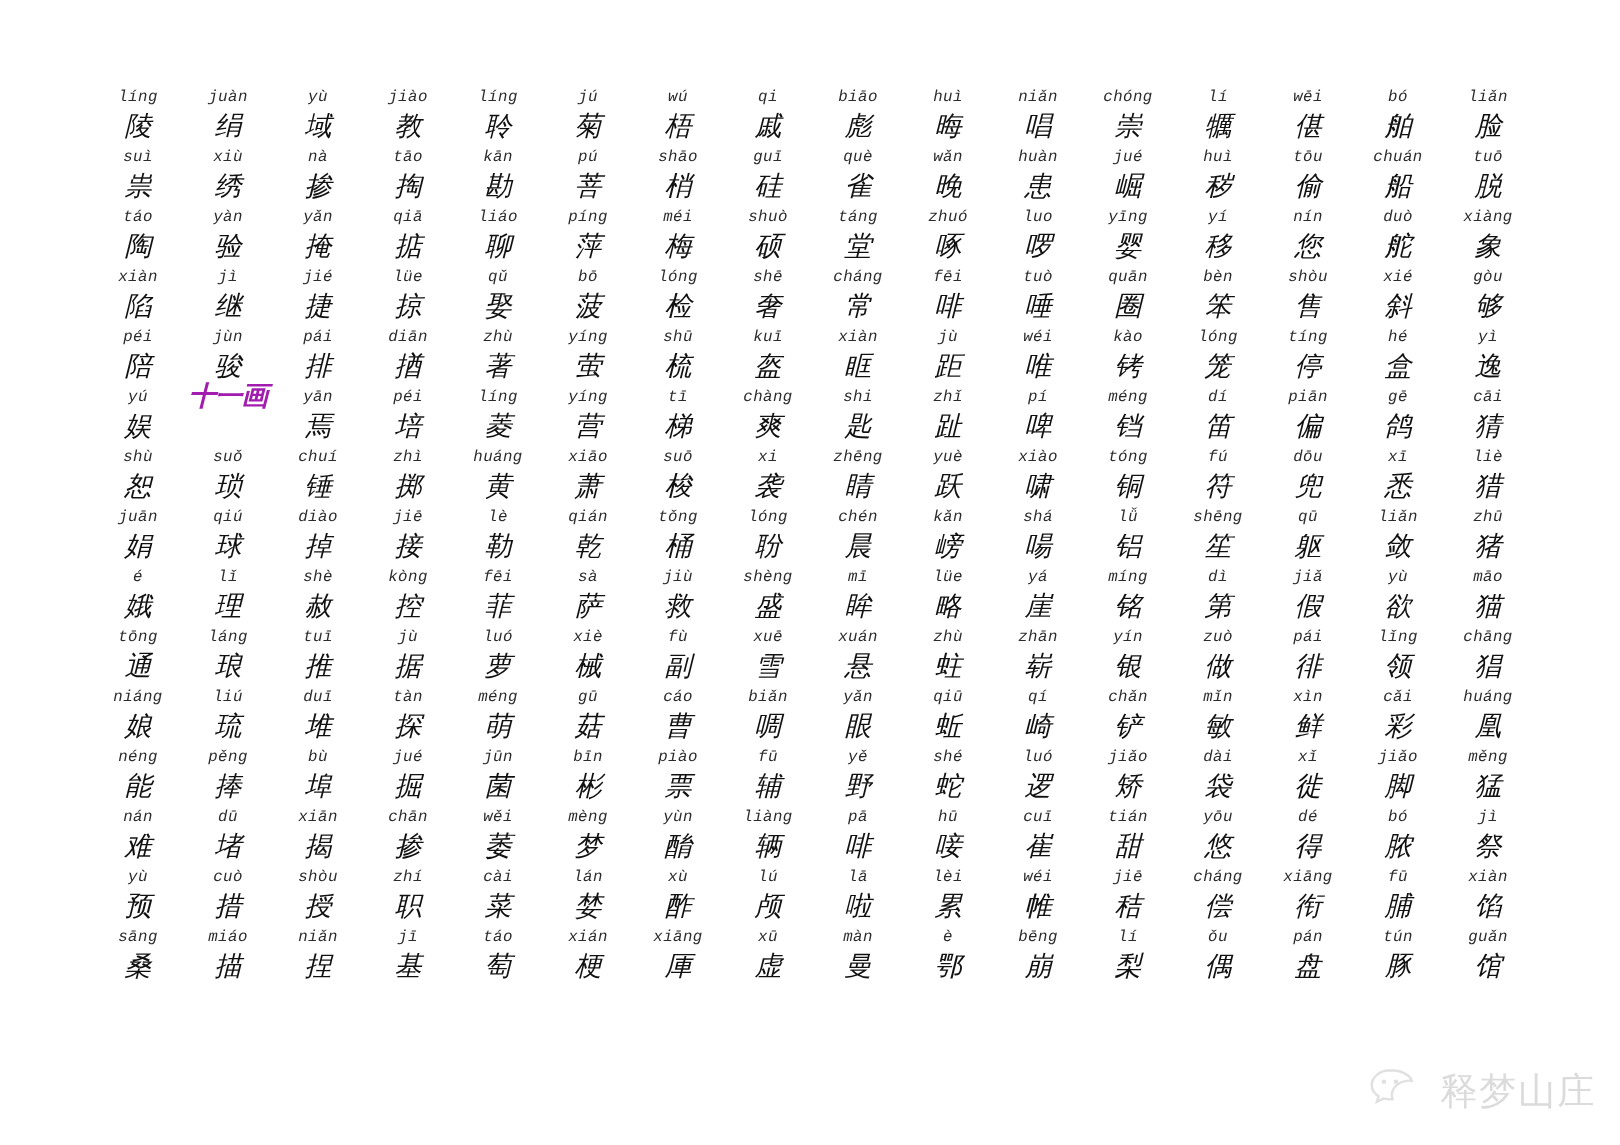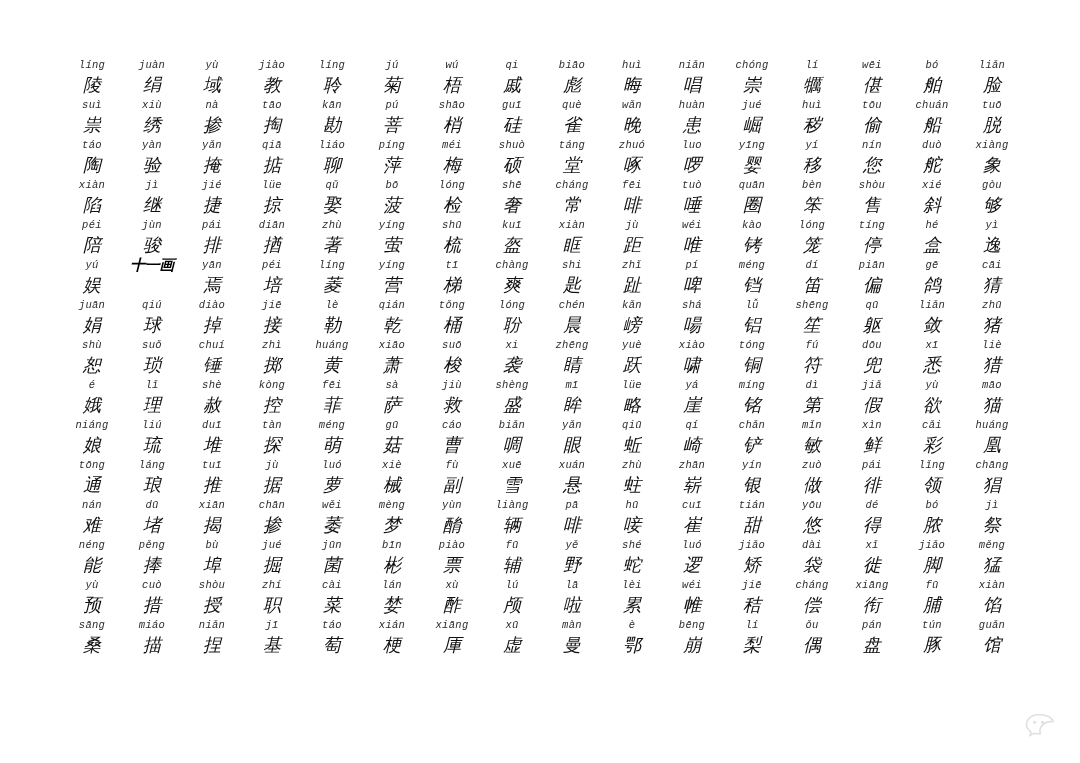--- a/index.html
+++ b/index.html
@@ -55,23 +55,23 @@
     display: block;
     font-family: "DejaVu Sans", "Liberation Sans", sans-serif;
     font-size: 18px;
     color: #111111;
     height: 26px;
     line-height: 26px;
   }
   .section-head {
     display: block;
     font-family: "DejaVu Sans", "Liberation Sans", sans-serif;
-    font-size: 15px;
+    font-size: 18px;
     font-weight: bold;
-    color: #000000;
+    color: #a21caf;
     height: 14px;
     line-height: 14px;
     letter-spacing: -0.5px;
     white-space: nowrap;
   }
   .cell.is-section .hanzi { color: transparent; }
 
   tr.char-row { height: 40px; }
 
   #watermark {
@@ -682,20 +682,118 @@
           <td>
             <span class="cell">
               <span class="pinyin">cāi</span>
               <span class="hanzi">猜</span>
             </span>
           </td>
         </tr>
         <tr class="char-row">
           <td>
             <span class="cell">
+              <span class="pinyin">shù</span>
+              <span class="hanzi">恕</span>
+            </span>
+          </td>
+          <td>
+            <span class="cell">
+              <span class="pinyin">suǒ</span>
+              <span class="hanzi">琐</span>
+            </span>
+          </td>
+          <td>
+            <span class="cell">
+              <span class="pinyin">chuí</span>
+              <span class="hanzi">锤</span>
+            </span>
+          </td>
+          <td>
+            <span class="cell">
+              <span class="pinyin">zhì</span>
+              <span class="hanzi">掷</span>
+            </span>
+          </td>
+          <td>
+            <span class="cell">
+              <span class="pinyin">huáng</span>
+              <span class="hanzi">黄</span>
+            </span>
+          </td>
+          <td>
+            <span class="cell">
+              <span class="pinyin">xiāo</span>
+              <span class="hanzi">萧</span>
+            </span>
+          </td>
+          <td>
+            <span class="cell">
+              <span class="pinyin">suō</span>
+              <span class="hanzi">梭</span>
+            </span>
+          </td>
+          <td>
+            <span class="cell">
+              <span class="pinyin">xi</span>
+              <span class="hanzi">袭</span>
+            </span>
+          </td>
+          <td>
+            <span class="cell">
+              <span class="pinyin">zhēng</span>
+              <span class="hanzi">睛</span>
+            </span>
+          </td>
+          <td>
+            <span class="cell">
+              <span class="pinyin">yuè</span>
+              <span class="hanzi">跃</span>
+            </span>
+          </td>
+          <td>
+            <span class="cell">
+              <span class="pinyin">xiào</span>
+              <span class="hanzi">啸</span>
+            </span>
+          </td>
+          <td>
+            <span class="cell">
+              <span class="pinyin">tóng</span>
+              <span class="hanzi">铜</span>
+            </span>
+          </td>
+          <td>
+            <span class="cell">
+              <span class="pinyin">fú</span>
+              <span class="hanzi">符</span>
+            </span>
+          </td>
+          <td>
+            <span class="cell">
+              <span class="pinyin">dōu</span>
+              <span class="hanzi">兜</span>
+            </span>
+          </td>
+          <td>
+            <span class="cell">
+              <span class="pinyin">xī</span>
+              <span class="hanzi">悉</span>
+            </span>
+          </td>
+          <td>
+            <span class="cell">
+              <span class="pinyin">liè</span>
+              <span class="hanzi">猎</span>
+            </span>
+          </td>
+        </tr>
+        <tr class="char-row">
+          <td>
+            <span class="cell">
               <span class="pinyin">juān</span>
               <span class="hanzi">娟</span>
             </span>
           </td>
           <td>
             <span class="cell">
               <span class="pinyin">qiú</span>
               <span class="hanzi">球</span>
             </span>
           </td>
@@ -780,210 +878,210 @@
           <td>
             <span class="cell">
               <span class="pinyin">zhū</span>
               <span class="hanzi">猪</span>
             </span>
           </td>
         </tr>
         <tr class="char-row">
           <td>
             <span class="cell">
-              <span class="pinyin">shù</span>
-              <span class="hanzi">恕</span>
-            </span>
-          </td>
-          <td>
-            <span class="cell">
-              <span class="pinyin">suǒ</span>
-              <span class="hanzi">琐</span>
-            </span>
-          </td>
-          <td>
-            <span class="cell">
-              <span class="pinyin">chuí</span>
-              <span class="hanzi">锤</span>
-            </span>
-          </td>
-          <td>
-            <span class="cell">
-              <span class="pinyin">zhì</span>
-              <span class="hanzi">掷</span>
-            </span>
-          </td>
-          <td>
-            <span class="cell">
-              <span class="pinyin">huáng</span>
-              <span class="hanzi">黄</span>
-            </span>
-          </td>
-          <td>
-            <span class="cell">
-              <span class="pinyin">xiāo</span>
-              <span class="hanzi">萧</span>
-            </span>
-          </td>
-          <td>
-            <span class="cell">
-              <span class="pinyin">suō</span>
-              <span class="hanzi">梭</span>
-            </span>
-          </td>
-          <td>
-            <span class="cell">
-              <span class="pinyin">xi</span>
-              <span class="hanzi">袭</span>
-            </span>
-          </td>
-          <td>
-            <span class="cell">
-              <span class="pinyin">zhēng</span>
-              <span class="hanzi">睛</span>
-            </span>
-          </td>
-          <td>
-            <span class="cell">
-              <span class="pinyin">yuè</span>
-              <span class="hanzi">跃</span>
-            </span>
-          </td>
-          <td>
-            <span class="cell">
-              <span class="pinyin">xiào</span>
-              <span class="hanzi">啸</span>
-            </span>
-          </td>
-          <td>
-            <span class="cell">
-              <span class="pinyin">tóng</span>
-              <span class="hanzi">铜</span>
-            </span>
-          </td>
-          <td>
-            <span class="cell">
-              <span class="pinyin">fú</span>
-              <span class="hanzi">符</span>
-            </span>
-          </td>
-          <td>
-            <span class="cell">
-              <span class="pinyin">dōu</span>
-              <span class="hanzi">兜</span>
-            </span>
-          </td>
-          <td>
-            <span class="cell">
-              <span class="pinyin">xī</span>
-              <span class="hanzi">悉</span>
-            </span>
-          </td>
-          <td>
-            <span class="cell">
-              <span class="pinyin">liè</span>
-              <span class="hanzi">猎</span>
+              <span class="pinyin">é</span>
+              <span class="hanzi">娥</span>
+            </span>
+          </td>
+          <td>
+            <span class="cell">
+              <span class="pinyin">lǐ</span>
+              <span class="hanzi">理</span>
+            </span>
+          </td>
+          <td>
+            <span class="cell">
+              <span class="pinyin">shè</span>
+              <span class="hanzi">赦</span>
+            </span>
+          </td>
+          <td>
+            <span class="cell">
+              <span class="pinyin">kòng</span>
+              <span class="hanzi">控</span>
+            </span>
+          </td>
+          <td>
+            <span class="cell">
+              <span class="pinyin">fēi</span>
+              <span class="hanzi">菲</span>
+            </span>
+          </td>
+          <td>
+            <span class="cell">
+              <span class="pinyin">sà</span>
+              <span class="hanzi">萨</span>
+            </span>
+          </td>
+          <td>
+            <span class="cell">
+              <span class="pinyin">jiù</span>
+              <span class="hanzi">救</span>
+            </span>
+          </td>
+          <td>
+            <span class="cell">
+              <span class="pinyin">shèng</span>
+              <span class="hanzi">盛</span>
+            </span>
+          </td>
+          <td>
+            <span class="cell">
+              <span class="pinyin">mī</span>
+              <span class="hanzi">眸</span>
+            </span>
+          </td>
+          <td>
+            <span class="cell">
+              <span class="pinyin">lüe</span>
+              <span class="hanzi">略</span>
+            </span>
+          </td>
+          <td>
+            <span class="cell">
+              <span class="pinyin">yá</span>
+              <span class="hanzi">崖</span>
+            </span>
+          </td>
+          <td>
+            <span class="cell">
+              <span class="pinyin">míng</span>
+              <span class="hanzi">铭</span>
+            </span>
+          </td>
+          <td>
+            <span class="cell">
+              <span class="pinyin">dì</span>
+              <span class="hanzi">第</span>
+            </span>
+          </td>
+          <td>
+            <span class="cell">
+              <span class="pinyin">jiǎ</span>
+              <span class="hanzi">假</span>
+            </span>
+          </td>
+          <td>
+            <span class="cell">
+              <span class="pinyin">yù</span>
+              <span class="hanzi">欲</span>
+            </span>
+          </td>
+          <td>
+            <span class="cell">
+              <span class="pinyin">māo</span>
+              <span class="hanzi">猫</span>
             </span>
           </td>
         </tr>
         <tr class="char-row">
           <td>
             <span class="cell">
-              <span class="pinyin">é</span>
-              <span class="hanzi">娥</span>
-            </span>
-          </td>
-          <td>
-            <span class="cell">
-              <span class="pinyin">lǐ</span>
-              <span class="hanzi">理</span>
-            </span>
-          </td>
-          <td>
-            <span class="cell">
-              <span class="pinyin">shè</span>
-              <span class="hanzi">赦</span>
-            </span>
-          </td>
-          <td>
-            <span class="cell">
-              <span class="pinyin">kòng</span>
-              <span class="hanzi">控</span>
-            </span>
-          </td>
-          <td>
-            <span class="cell">
-              <span class="pinyin">fēi</span>
-              <span class="hanzi">菲</span>
-            </span>
-          </td>
-          <td>
-            <span class="cell">
-              <span class="pinyin">sà</span>
-              <span class="hanzi">萨</span>
-            </span>
-          </td>
-          <td>
-            <span class="cell">
-              <span class="pinyin">jiù</span>
-              <span class="hanzi">救</span>
-            </span>
-          </td>
-          <td>
-            <span class="cell">
-              <span class="pinyin">shèng</span>
-              <span class="hanzi">盛</span>
-            </span>
-          </td>
-          <td>
-            <span class="cell">
-              <span class="pinyin">mī</span>
-              <span class="hanzi">眸</span>
-            </span>
-          </td>
-          <td>
-            <span class="cell">
-              <span class="pinyin">lüe</span>
-              <span class="hanzi">略</span>
-            </span>
-          </td>
-          <td>
-            <span class="cell">
-              <span class="pinyin">yá</span>
-              <span class="hanzi">崖</span>
-            </span>
-          </td>
-          <td>
-            <span class="cell">
-              <span class="pinyin">míng</span>
-              <span class="hanzi">铭</span>
-            </span>
-          </td>
-          <td>
-            <span class="cell">
-              <span class="pinyin">dì</span>
-              <span class="hanzi">第</span>
-            </span>
-          </td>
-          <td>
-            <span class="cell">
-              <span class="pinyin">jiǎ</span>
-              <span class="hanzi">假</span>
-            </span>
-          </td>
-          <td>
-            <span class="cell">
-              <span class="pinyin">yù</span>
-              <span class="hanzi">欲</span>
-            </span>
-          </td>
-          <td>
-            <span class="cell">
-              <span class="pinyin">māo</span>
-              <span class="hanzi">猫</span>
+              <span class="pinyin">tōng</span>
+              <span class="hanzi">通</span>
+            </span>
+          </td>
+          <td>
+            <span class="cell">
+              <span class="pinyin">láng</span>
+              <span class="hanzi">琅</span>
+            </span>
+          </td>
+          <td>
+            <span class="cell">
+              <span class="pinyin">tuī</span>
+              <span class="hanzi">推</span>
+            </span>
+          </td>
+          <td>
+            <span class="cell">
+              <span class="pinyin">jù</span>
+              <span class="hanzi">据</span>
+            </span>
+          </td>
+          <td>
+            <span class="cell">
+              <span class="pinyin">luó</span>
+              <span class="hanzi">萝</span>
+            </span>
+          </td>
+          <td>
+            <span class="cell">
+              <span class="pinyin">xiè</span>
+              <span class="hanzi">械</span>
+            </span>
+          </td>
+          <td>
+            <span class="cell">
+              <span class="pinyin">fù</span>
+              <span class="hanzi">副</span>
+            </span>
+          </td>
+          <td>
+            <span class="cell">
+              <span class="pinyin">xuē</span>
+              <span class="hanzi">雪</span>
+            </span>
+          </td>
+          <td>
+            <span class="cell">
+              <span class="pinyin">xuán</span>
+              <span class="hanzi">悬</span>
+            </span>
+          </td>
+          <td>
+            <span class="cell">
+              <span class="pinyin">zhù</span>
+              <span class="hanzi">蛀</span>
+            </span>
+          </td>
+          <td>
+            <span class="cell">
+              <span class="pinyin">zhān</span>
+              <span class="hanzi">崭</span>
+            </span>
+          </td>
+          <td>
+            <span class="cell">
+              <span class="pinyin">yín</span>
+              <span class="hanzi">银</span>
+            </span>
+          </td>
+          <td>
+            <span class="cell">
+              <span class="pinyin">zuò</span>
+              <span class="hanzi">做</span>
+            </span>
+          </td>
+          <td>
+            <span class="cell">
+              <span class="pinyin">pái</span>
+              <span class="hanzi">徘</span>
+            </span>
+          </td>
+          <td>
+            <span class="cell">
+              <span class="pinyin">lǐng</span>
+              <span class="hanzi">领</span>
+            </span>
+          </td>
+          <td>
+            <span class="cell">
+              <span class="pinyin">chāng</span>
+              <span class="hanzi">猖</span>
             </span>
           </td>
         </tr>
         <tr class="char-row">
           <td>
             <span class="cell">
               <span class="pinyin">niáng</span>
               <span class="hanzi">娘</span>
             </span>
           </td>
@@ -1074,112 +1172,112 @@
           <td>
             <span class="cell">
               <span class="pinyin">huáng</span>
               <span class="hanzi">凰</span>
             </span>
           </td>
         </tr>
         <tr class="char-row">
           <td>
             <span class="cell">
-              <span class="pinyin">tōng</span>
-              <span class="hanzi">通</span>
-            </span>
-          </td>
-          <td>
-            <span class="cell">
-              <span class="pinyin">láng</span>
-              <span class="hanzi">琅</span>
-            </span>
-          </td>
-          <td>
-            <span class="cell">
-              <span class="pinyin">tuī</span>
-              <span class="hanzi">推</span>
-            </span>
-          </td>
-          <td>
-            <span class="cell">
-              <span class="pinyin">jù</span>
-              <span class="hanzi">据</span>
+              <span class="pinyin">néng</span>
+              <span class="hanzi">能</span>
+            </span>
+          </td>
+          <td>
+            <span class="cell">
+              <span class="pinyin">pěng</span>
+              <span class="hanzi">捧</span>
+            </span>
+          </td>
+          <td>
+            <span class="cell">
+              <span class="pinyin">bù</span>
+              <span class="hanzi">埠</span>
+            </span>
+          </td>
+          <td>
+            <span class="cell">
+              <span class="pinyin">jué</span>
+              <span class="hanzi">掘</span>
+            </span>
+          </td>
+          <td>
+            <span class="cell">
+              <span class="pinyin">jūn</span>
+              <span class="hanzi">菌</span>
+            </span>
+          </td>
+          <td>
+            <span class="cell">
+              <span class="pinyin">bīn</span>
+              <span class="hanzi">彬</span>
+            </span>
+          </td>
+          <td>
+            <span class="cell">
+              <span class="pinyin">piào</span>
+              <span class="hanzi">票</span>
+            </span>
+          </td>
+          <td>
+            <span class="cell">
+              <span class="pinyin">fū</span>
+              <span class="hanzi">辅</span>
+            </span>
+          </td>
+          <td>
+            <span class="cell">
+              <span class="pinyin">yě</span>
+              <span class="hanzi">野</span>
+            </span>
+          </td>
+          <td>
+            <span class="cell">
+              <span class="pinyin">shé</span>
+              <span class="hanzi">蛇</span>
             </span>
           </td>
           <td>
             <span class="cell">
               <span class="pinyin">luó</span>
-              <span class="hanzi">萝</span>
-            </span>
-          </td>
-          <td>
-            <span class="cell">
-              <span class="pinyin">xiè</span>
-              <span class="hanzi">械</span>
-            </span>
-          </td>
-          <td>
-            <span class="cell">
-              <span class="pinyin">fù</span>
-              <span class="hanzi">副</span>
-            </span>
-          </td>
-          <td>
-            <span class="cell">
-              <span class="pinyin">xuē</span>
-              <span class="hanzi">雪</span>
-            </span>
-          </td>
-          <td>
-            <span class="cell">
-              <span class="pinyin">xuán</span>
-              <span class="hanzi">悬</span>
-            </span>
-          </td>
-          <td>
-            <span class="cell">
-              <span class="pinyin">zhù</span>
-              <span class="hanzi">蛀</span>
-            </span>
-          </td>
-          <td>
-            <span class="cell">
-              <span class="pinyin">zhān</span>
-              <span class="hanzi">崭</span>
-            </span>
-          </td>
-          <td>
-            <span class="cell">
-              <span class="pinyin">yín</span>
-              <span class="hanzi">银</span>
-            </span>
-          </td>
-          <td>
-            <span class="cell">
-              <span class="pinyin">zuò</span>
-              <span class="hanzi">做</span>
-            </span>
-          </td>
-          <td>
-            <span class="cell">
-              <span class="pinyin">pái</span>
-              <span class="hanzi">徘</span>
-            </span>
-          </td>
-          <td>
-            <span class="cell">
-              <span class="pinyin">lǐng</span>
-              <span class="hanzi">领</span>
-            </span>
-          </td>
-          <td>
-            <span class="cell">
-              <span class="pinyin">chāng</span>
-              <span class="hanzi">猖</span>
+              <span class="hanzi">逻</span>
+            </span>
+          </td>
+          <td>
+            <span class="cell">
+              <span class="pinyin">jiǎo</span>
+              <span class="hanzi">矫</span>
+            </span>
+          </td>
+          <td>
+            <span class="cell">
+              <span class="pinyin">dài</span>
+              <span class="hanzi">袋</span>
+            </span>
+          </td>
+          <td>
+            <span class="cell">
+              <span class="pinyin">xǐ</span>
+              <span class="hanzi">徙</span>
+            </span>
+          </td>
+          <td>
+            <span class="cell">
+              <span class="pinyin">jiǎo</span>
+              <span class="hanzi">脚</span>
+            </span>
+          </td>
+          <td>
+            <span class="cell">
+              <span class="pinyin">měng</span>
+              <span class="hanzi">猛</span>
             </span>
           </td>
         </tr>
         <tr class="char-row">
           <td>
             <span class="cell">
               <span class="pinyin">nán</span>
               <span class="hanzi">难</span>
             </span>
           </td>
@@ -1264,118 +1362,20 @@
           <td>
             <span class="cell">
               <span class="pinyin">bó</span>
               <span class="hanzi">脓</span>
             </span>
           </td>
           <td>
             <span class="cell">
               <span class="pinyin">jì</span>
               <span class="hanzi">祭</span>
-            </span>
-          </td>
-        </tr>
-        <tr class="char-row">
-          <td>
-            <span class="cell">
-              <span class="pinyin">néng</span>
-              <span class="hanzi">能</span>
-            </span>
-          </td>
-          <td>
-            <span class="cell">
-              <span class="pinyin">pěng</span>
-              <span class="hanzi">捧</span>
-            </span>
-          </td>
-          <td>
-            <span class="cell">
-              <span class="pinyin">bù</span>
-              <span class="hanzi">埠</span>
-            </span>
-          </td>
-          <td>
-            <span class="cell">
-              <span class="pinyin">jué</span>
-              <span class="hanzi">掘</span>
-            </span>
-          </td>
-          <td>
-            <span class="cell">
-              <span class="pinyin">jūn</span>
-              <span class="hanzi">菌</span>
-            </span>
-          </td>
-          <td>
-            <span class="cell">
-              <span class="pinyin">bīn</span>
-              <span class="hanzi">彬</span>
-            </span>
-          </td>
-          <td>
-            <span class="cell">
-              <span class="pinyin">piào</span>
-              <span class="hanzi">票</span>
-            </span>
-          </td>
-          <td>
-            <span class="cell">
-              <span class="pinyin">fū</span>
-              <span class="hanzi">辅</span>
-            </span>
-          </td>
-          <td>
-            <span class="cell">
-              <span class="pinyin">yě</span>
-              <span class="hanzi">野</span>
-            </span>
-          </td>
-          <td>
-            <span class="cell">
-              <span class="pinyin">shé</span>
-              <span class="hanzi">蛇</span>
-            </span>
-          </td>
-          <td>
-            <span class="cell">
-              <span class="pinyin">luó</span>
-              <span class="hanzi">逻</span>
-            </span>
-          </td>
-          <td>
-            <span class="cell">
-              <span class="pinyin">jiǎo</span>
-              <span class="hanzi">矫</span>
-            </span>
-          </td>
-          <td>
-            <span class="cell">
-              <span class="pinyin">dài</span>
-              <span class="hanzi">袋</span>
-            </span>
-          </td>
-          <td>
-            <span class="cell">
-              <span class="pinyin">xǐ</span>
-              <span class="hanzi">徙</span>
-            </span>
-          </td>
-          <td>
-            <span class="cell">
-              <span class="pinyin">jiǎo</span>
-              <span class="hanzi">脚</span>
-            </span>
-          </td>
-          <td>
-            <span class="cell">
-              <span class="pinyin">měng</span>
-              <span class="hanzi">猛</span>
             </span>
           </td>
         </tr>
         <tr class="char-row">
           <td>
             <span class="cell">
               <span class="pinyin">yù</span>
               <span class="hanzi">预</span>
             </span>
           </td>
@@ -1573,13 +1573,14 @@
 </div>
 
 <div id="watermark">
   <span class="wechat-glyph">
     <svg width="40" height="30" viewBox="0 0 40 30" aria-hidden="true">
       <path d="M15 3.5C8 3.5 2.5 8 2.5 13.3c0 3 1.8 5.7 4.6 7.5l-1.2 3.7 4.3-2.2c1.5.4 3.1.6 4.8.6.5 0 1 0 1.4-.1-.3-.9-.5-1.8-.5-2.7 0-5.4 5.3-9.7 11.9-9.7.5 0 .9 0 1.4.1C28.1 6.6 22.2 3.5 15 3.5z" fill="none" stroke="#c2c2c2" stroke-width="1.6"></path>
       <circle cx="10.6" cy="11.2" r="1.5" fill="#c2c2c2"></circle>
       <circle cx="18.6" cy="11.2" r="1.5" fill="#c2c2c2"></circle>
     </svg>
   </span>
+  <span class="wm-text">释梦山庄</span>
 </div>
 
 </body></html>

